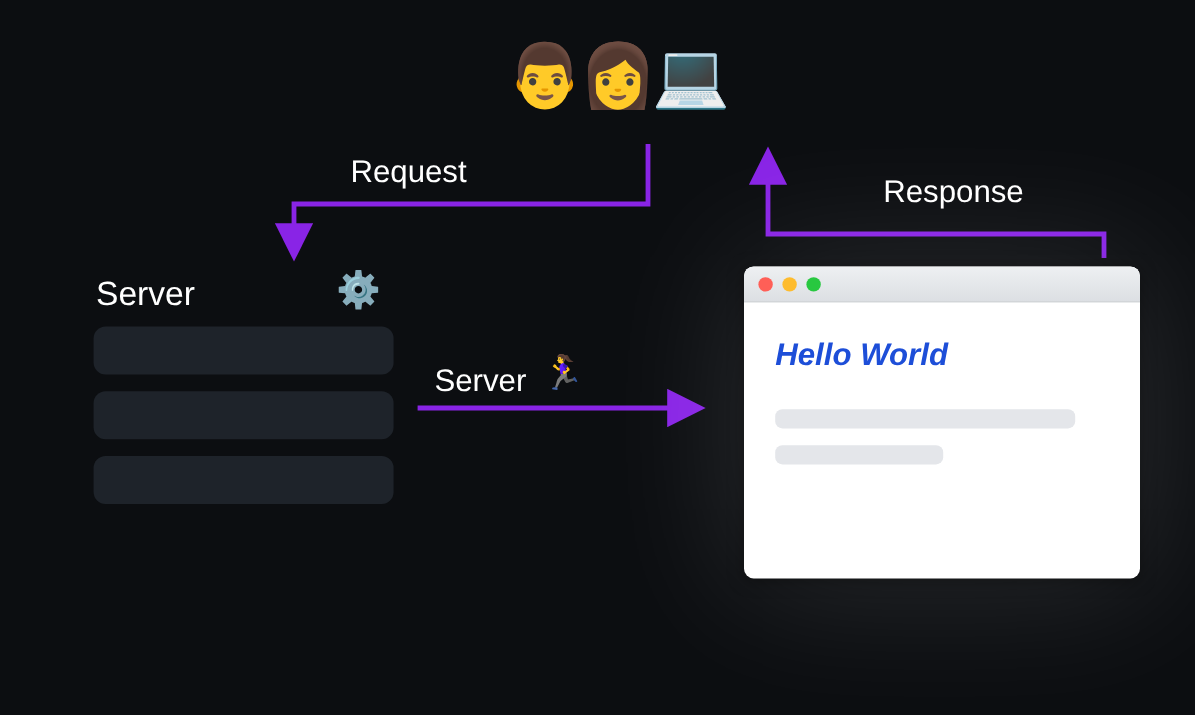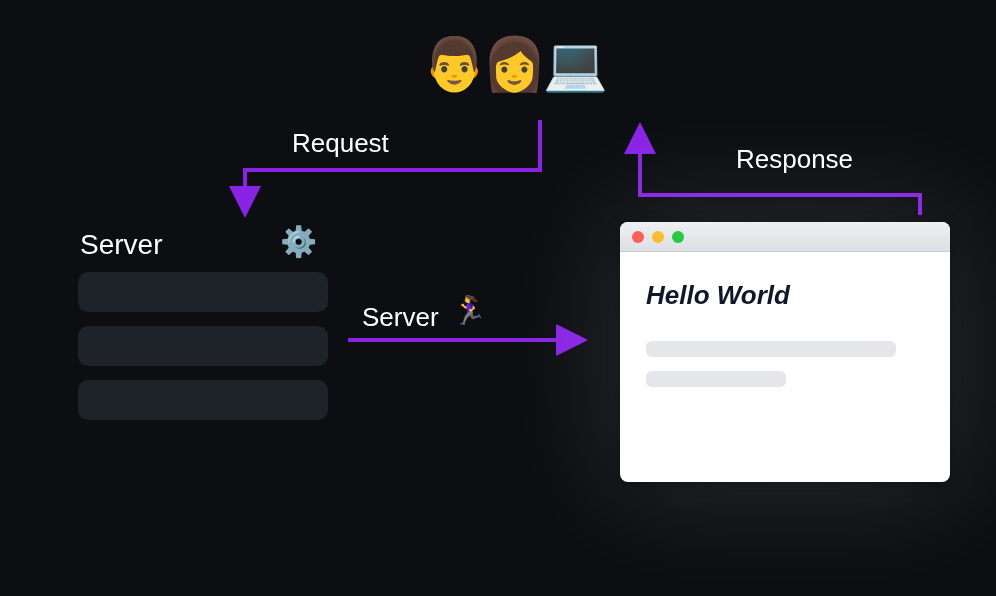--- a/index.html
+++ b/index.html
@@ -48,21 +48,21 @@
     border-bottom: 1px solid #c9ccd0;
     display: flex;
     align-items: center;
     padding-left: 12px;
     gap: 8px;
   }
   .dot { width: 12px; height: 12px; border-radius: 50%; }
   .dot-r { background: #ff5f57; }
   .dot-y { background: #febc2e; }
   .dot-g { background: #28c840; }
-  .browser-body { padding: 28px 26px 0 26px; color: #0f172a; }
+  .browser-body { padding: 28px 26px 0 26px; color: #1d4ed8; }
   .browser-body h1 { font-size: 26px; font-style: italic; font-weight: 700; margin-bottom: 30px; }
   .ph { height: 16px; border-radius: 6px; background: #e4e6ea; margin-bottom: 14px; }
   .ph1 { width: 250px; }
   .ph2 { width: 140px; }
 </style>
 </head>
 <body>
 
 <div class="stage">
 

